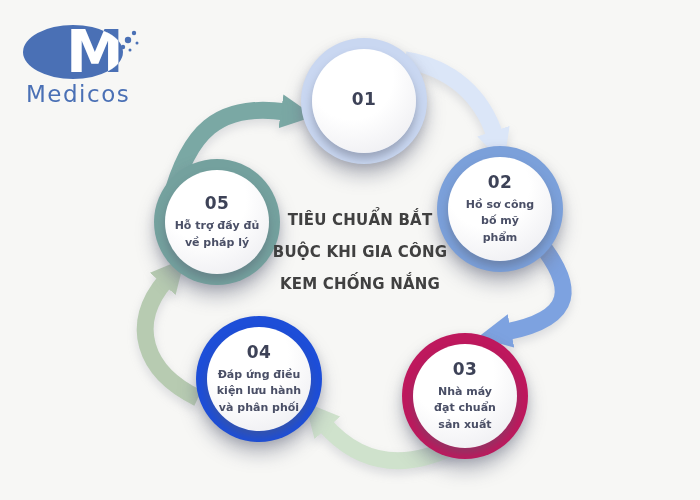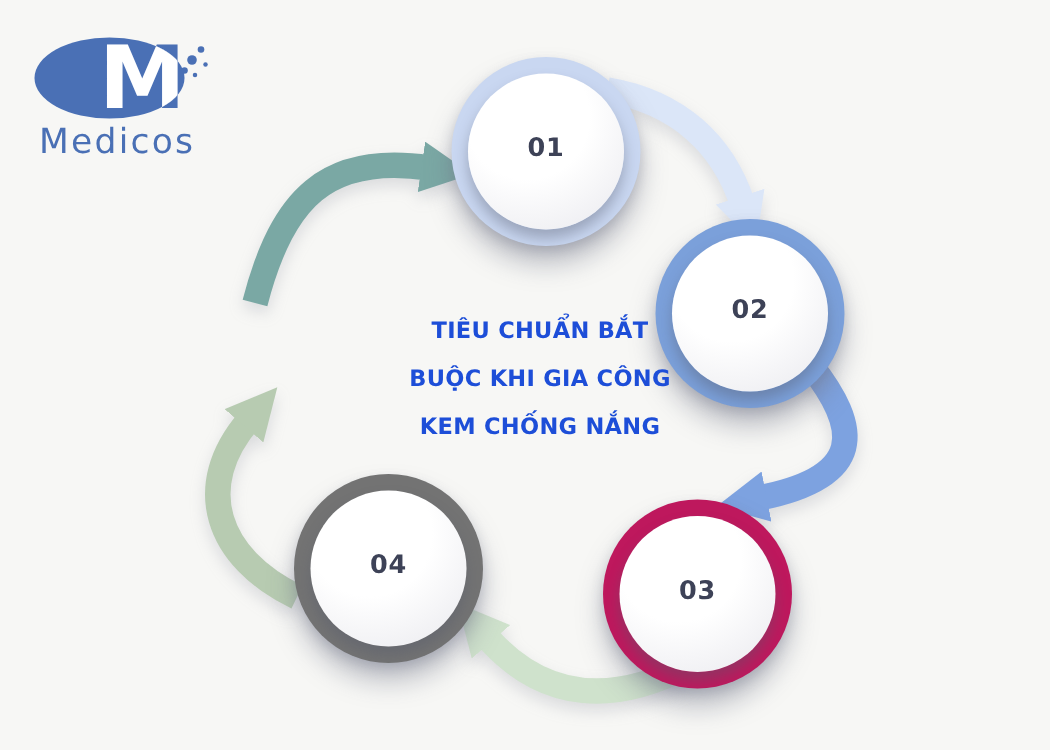--- a/index.html
+++ b/index.html
@@ -92,30 +92,46 @@
   </svg>
 
   <div class="node" style="left: 301px; top: 38px; background: rgb(201, 215, 241);">
     <div class="node-inner">
       <div class="num">01</div>
     </div>
   </div>
   <div class="node" style="left: 437px; top: 146px; background: rgb(123, 160, 218); text-decoration: underline;">
     <div class="node-inner">
       <div class="num">02</div>
+      <div class="lbl">Hồ sơ công
+bố mỹ
+phẩm</div>
     </div>
   </div>
   <div class="node" style="left: 402px; top: 333px; background: #be185d;">
     <div class="node-inner">
       <div class="num">03</div>
+      <div class="lbl">Nhà máy
+đạt chuẩn
+sản xuất</div>
     </div>
   </div>
-  <div class="node" style="left: 196px; top: 316px; background: #737373;">
+  <div class="node" style="left: 196px; top: 316px; background: #1d4ed8;">
     <div class="node-inner">
       <div class="num">04</div>
+      <div class="lbl">Đáp ứng điều
+kiện lưu hành
+và phân phối</div>
+    </div>
+  </div>
+  <div class="node" style="left: 154px; top: 159px; background: rgb(116, 161, 158);">
+    <div class="node-inner">
+      <div class="num">05</div>
+      <div class="lbl">Hỗ trợ đầy đủ
+về pháp lý</div>
     </div>
   </div>
 
-  <div class="title" style="color: #1d4ed8;">TIÊU CHUẨN BẮT
+  <div class="title" style="color: #404040;">TIÊU CHUẨN BẮT
 BUỘC KHI GIA CÔNG
 KEM CHỐNG NẮNG</div>
 
 </div>
 
 </body></html>

